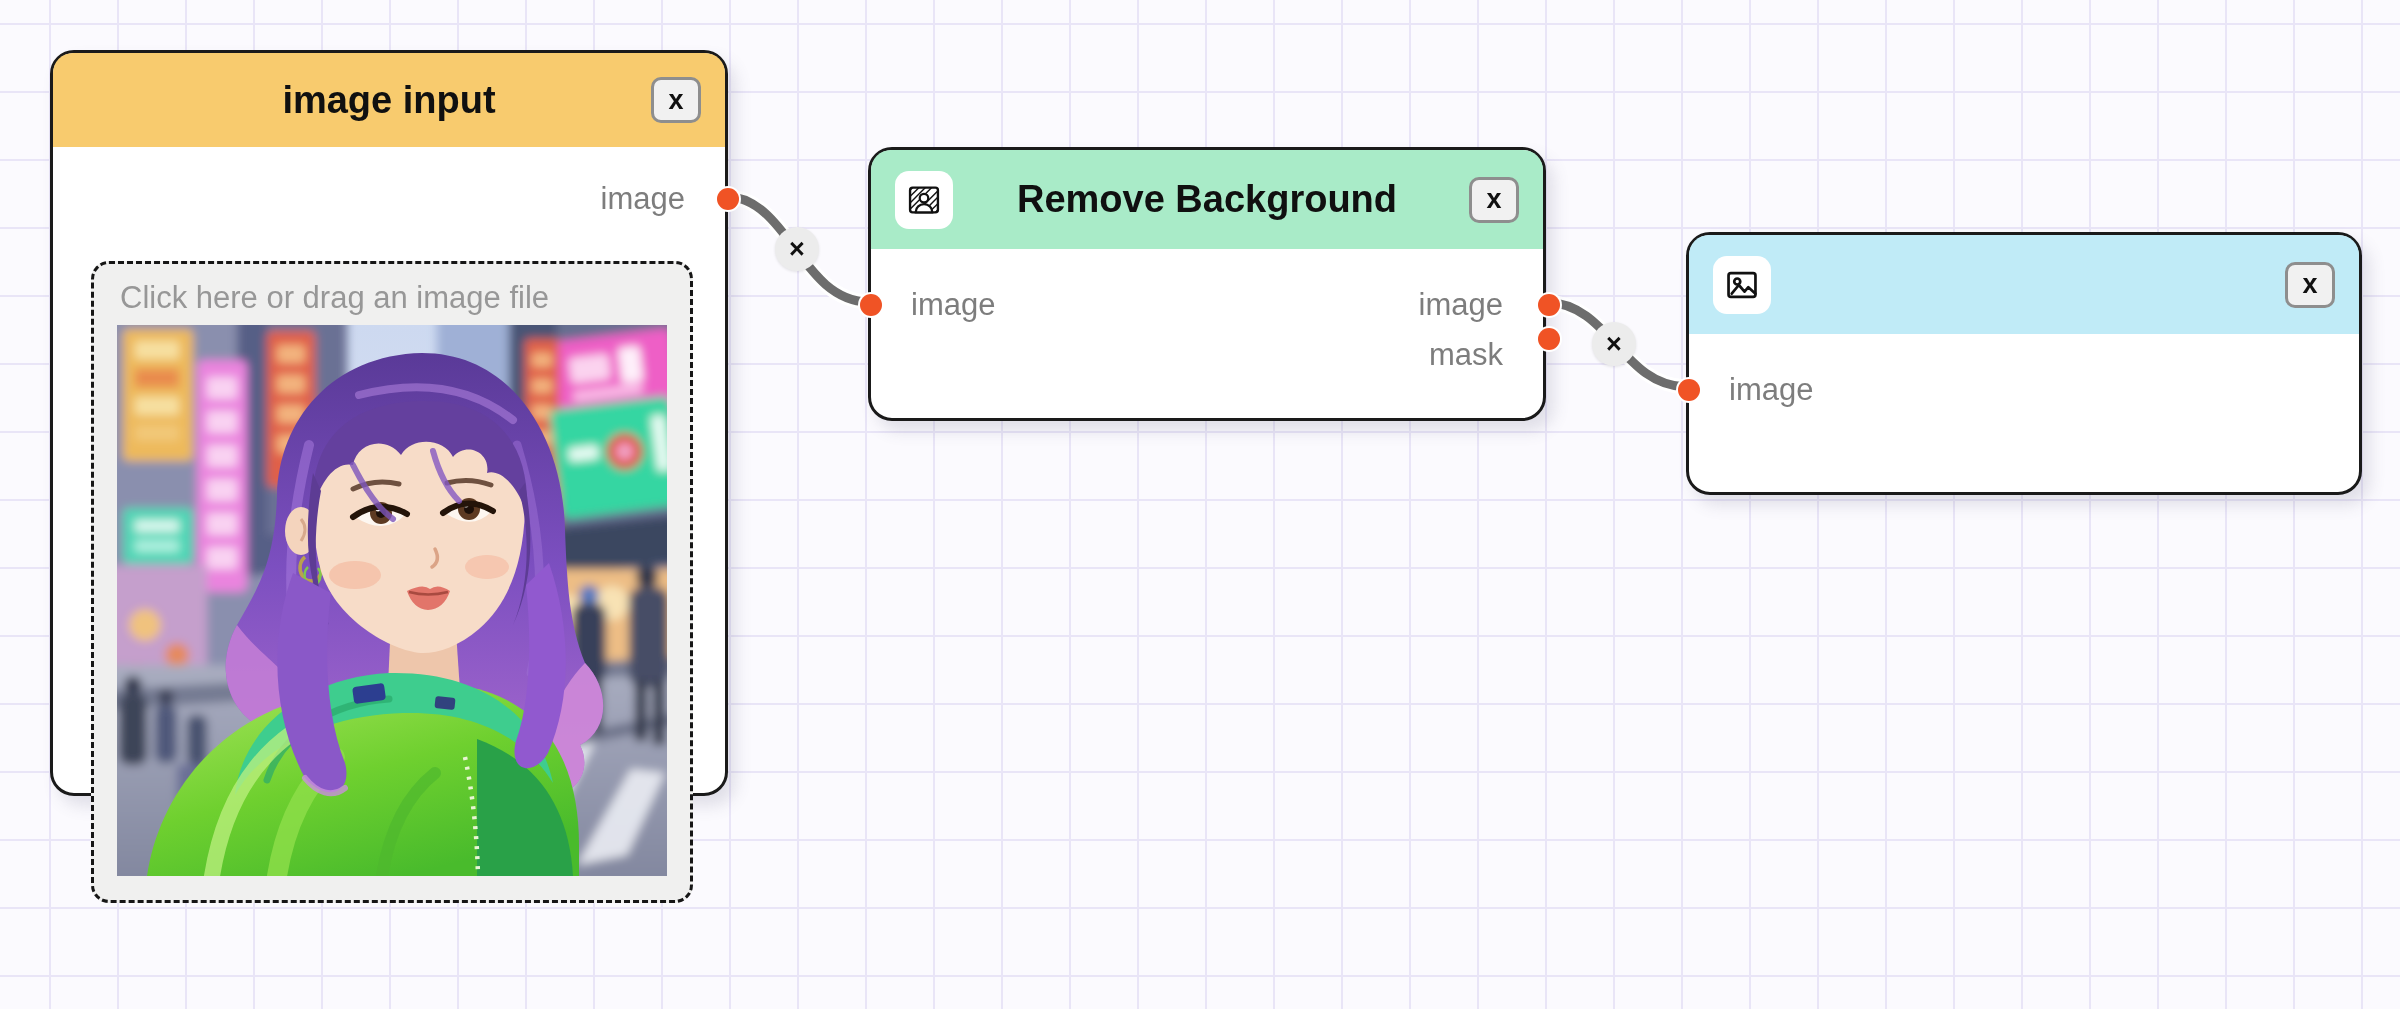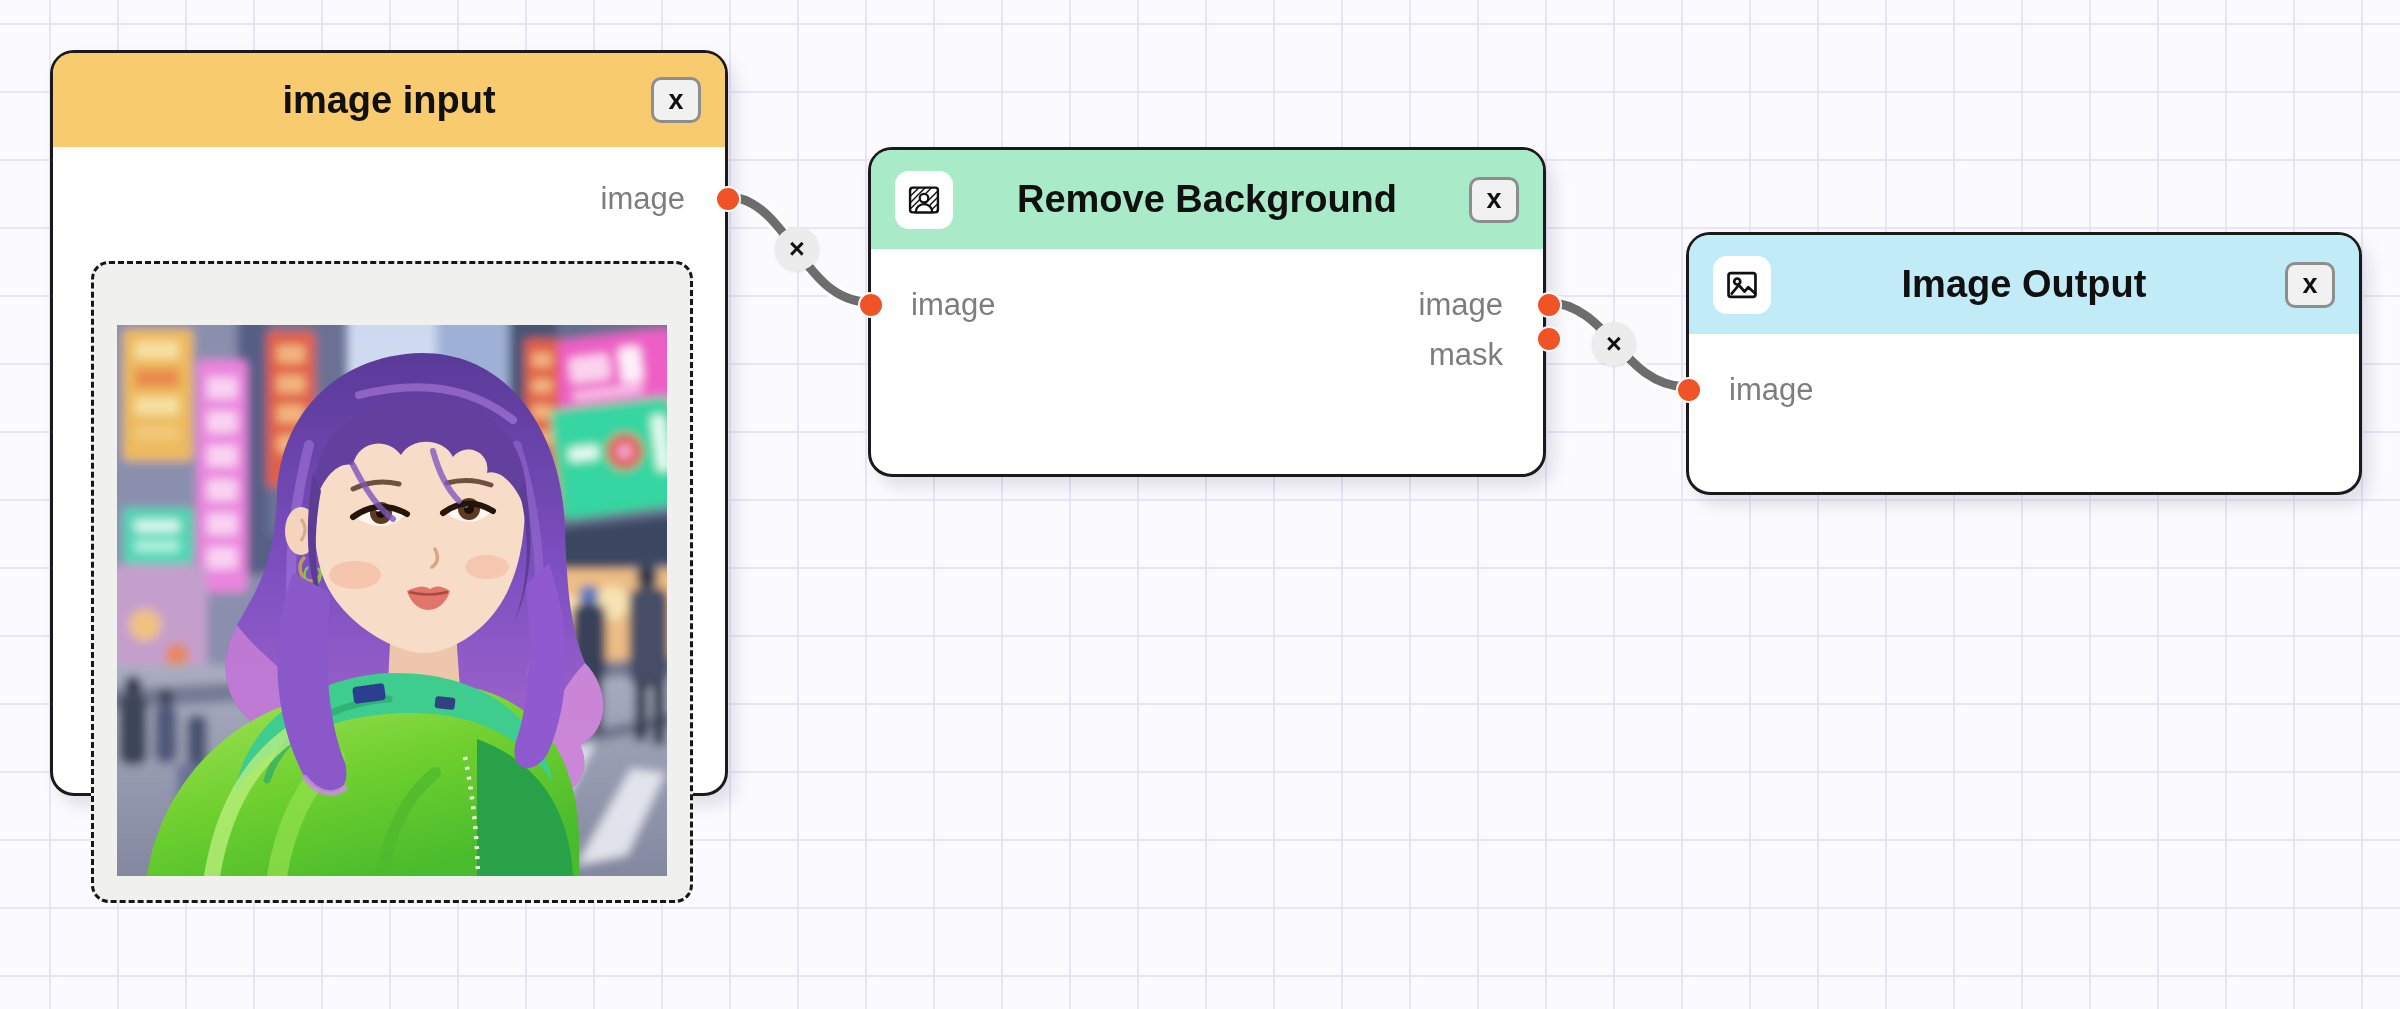--- a/index.html
+++ b/index.html
@@ -95,20 +95,21 @@
   <div class="node" style="left:50px; top:50px; width:678px; height:746px;">
     <div class="node-header" style="height:94px; background:#f8cb6e;">
       <span class="node-title">image input</span>
       <button class="close-btn">x</button>
     </div>
 
     <span class="port-label pl-right" style="top:128px;">image</span>
     <span class="port" style="left:664px; top:135px;"></span>
 
     <div class="dropzone">
+      <div class="dz-label">Click here or drag an image file</div>
 
       <div class="dz-image">
         <svg viewBox="0 0 550 551" width="550" height="551">
           <defs>
             <linearGradient id="sky" x1="0" y1="0" x2="0" y2="1">
               <stop offset="0" stop-color="#cdd9f0"></stop>
                 <stop offset="1" stop-color="#e9ecf5"></stop>
             </linearGradient>
             <linearGradient id="hairg" x1="0" y1="0" x2="0" y2="1">
               <stop offset="0" stop-color="#5a3a98"></stop>
@@ -310,21 +311,21 @@
                      C 210,393 206,328 214,268 Z" fill="#8a58c8"></path>
             <path d="M432,238 C 456,308 453,378 431,428 C 416,453 391,446 399,416
                      C 413,378 415,318 409,260 Z" fill="#9159cf"></path>
             <path d="M188,453 C 200,468 215,473 228,463" stroke="#c98fdd" stroke-width="6" fill="none" opacity="0.8" stroke-linecap="round"></path>
           </g>
         </svg>
       </div>
     </div>
   </div>
 
-  <div class="node" style="left:868px; top:147px; width:678px; height:330px;">
+  <div class="node" style="left:868px; top:147px; width:678px; height:274px;">
     <div class="node-header" style="height:99px; background:#a9ebc8;">
       <span class="icon-box">
         <svg viewBox="0 0 24 24">
           <defs>
               <clipPath id="rbclip">
                 <rect x="3.2" y="4.2" width="17.6" height="15.6" rx="1.6"></rect>
               </clipPath>
             </defs>
           <rect x="3.2" y="4.2" width="17.6" height="15.6" rx="1.6" fill="#fff" stroke="#111" stroke-width="1.5"></rect>
           <g clip-path="url(#rbclip)" stroke="#111" stroke-width="0.9">
@@ -358,21 +359,20 @@
 
   <div class="node" style="left:1686px; top:232px; width:676px; height:263px;">
     <div class="node-header" style="height:99px; background:#c0ebf7;">
       <span class="icon-box">
         <svg viewBox="0 0 24 24" fill="none" stroke="#111" stroke-width="1.7">
           <rect x="3.5" y="4.5" width="17" height="15" rx="1.5"></rect>
           <circle cx="9" cy="9.8" r="1.9"></circle>
           <path d="M5.5 17.5 L10 12 l3.6 4.2 2.4-2.8 4.5 4.1" stroke-linejoin="round" stroke-linecap="round"></path>
         </svg>
       </span>
-      <span class="node-title">Image Output</span>
       <button class="close-btn">x</button>
     </div>
 
     <span class="port-label pl-left" style="top:137px;">image</span>
     <span class="port" style="left:-11px; top:144px;"></span>
   </div>
 
   <button class="wire-delete" style="left:775px; top:227px;">×</button>
   <button class="wire-delete" style="left:1592px; top:322px;">×</button>
 

